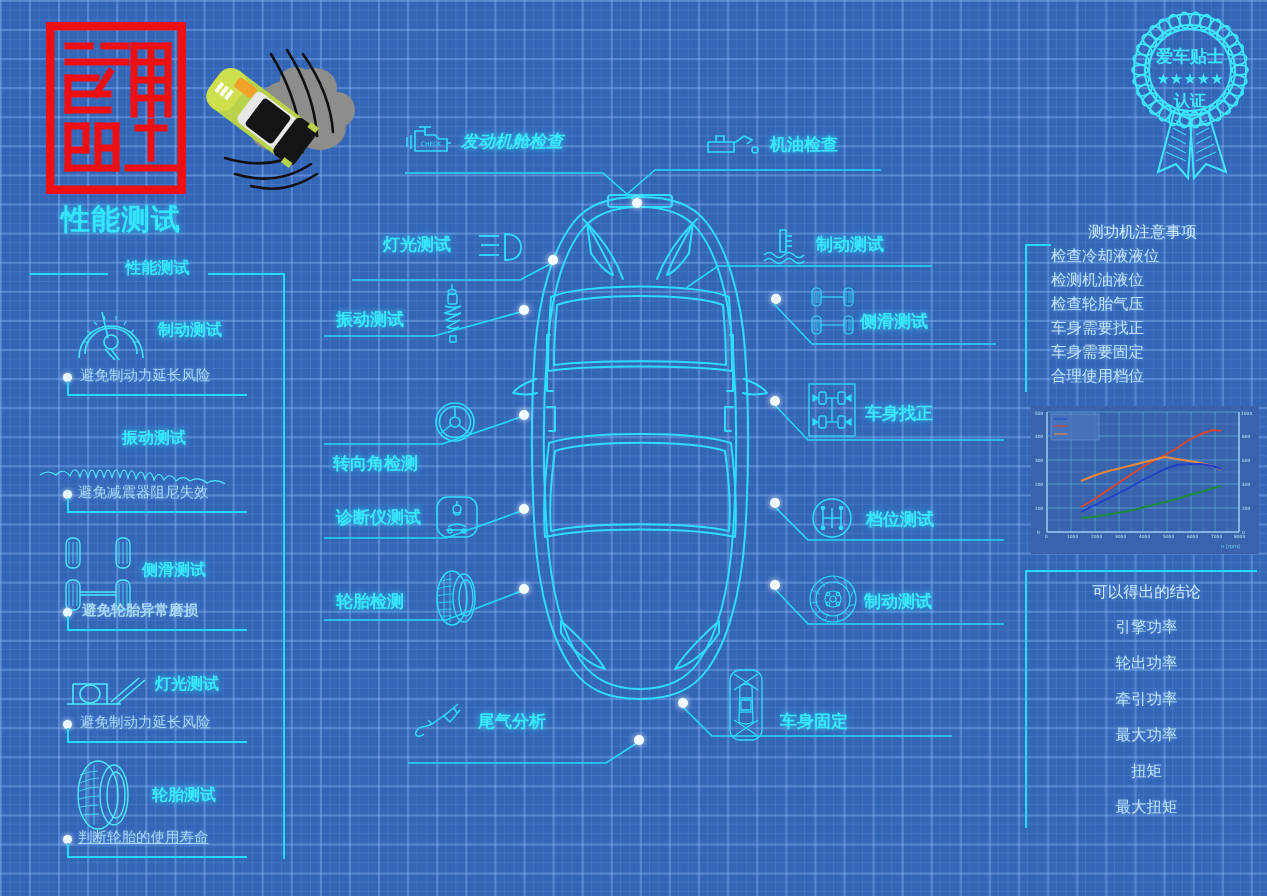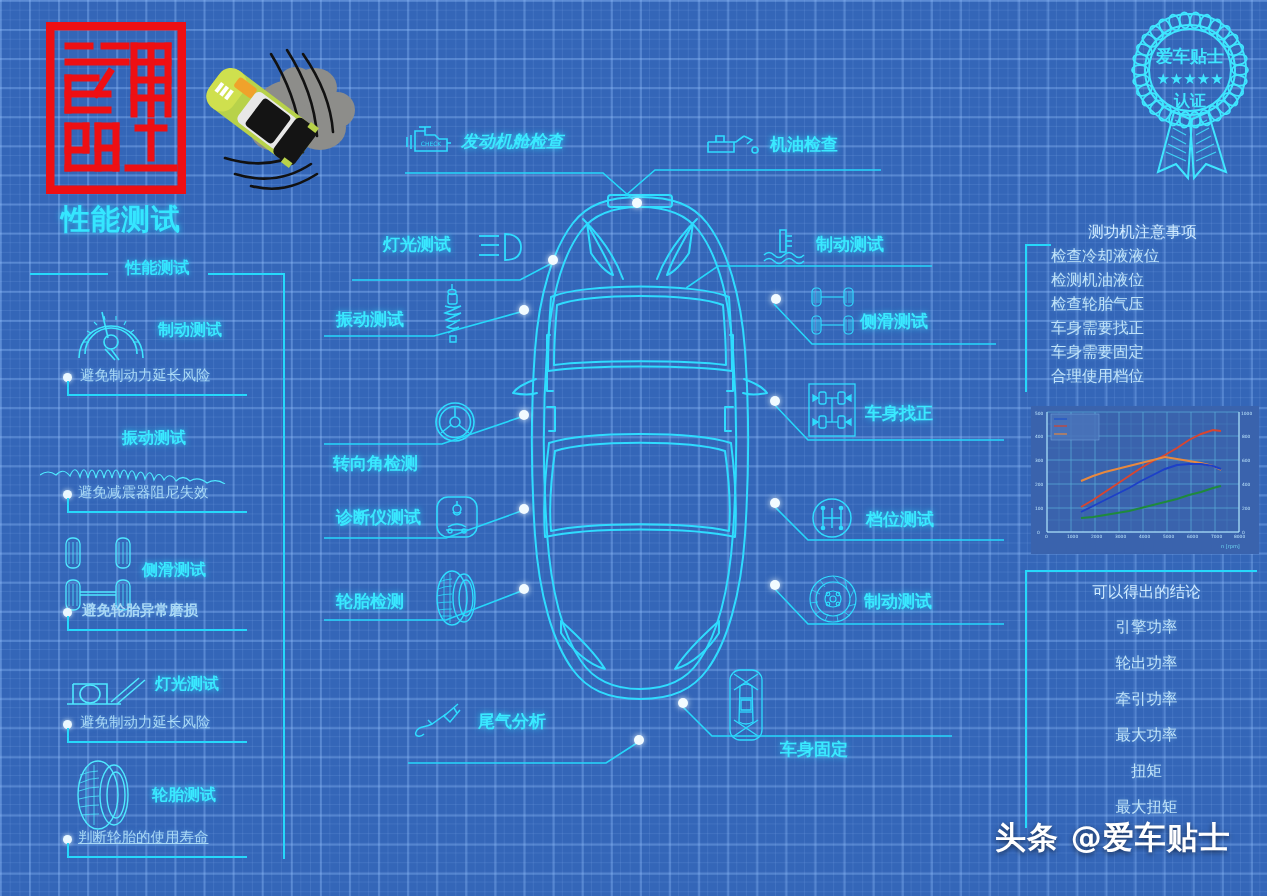--- a/index.html
+++ b/index.html
@@ -769,21 +769,21 @@
             <path d="M30 6 L6 22"></path>
           <path d="M6 68 L30 52"></path>
             <path d="M30 68 L6 52"></path>
           <path d="M12 18 q6 -4 12 0 L25 54 q-7 4 -14 0 Z"></path>
           <path d="M12 30 h12"></path>
             <path d="M12 44 h12"></path>
           <path d="M13 32 h10 v10 h-10 z"></path>
         </g>
       </svg>
     </div>
-    <div class="co-label" style="left:52px;top:42px;margin-top:28px;">车身固定</div>
+    <div class="co-label" style="left:52px;top:42px;">车身固定</div>
   </div>
   <div class="leader" style="left:676px;top:700px;width:280px;height:42px;">
     <svg width="280" height="42">
         <path d="M4 4 L36 36 H276" fill="none" stroke="#26d8fb" stroke-width="1.6"></path>
       </svg>
   </div>
   <div class="node" style="left:678px;top:698px;"></div>
 
   <div class="panel" style="left:1025px;top:222px;width:232px;height:170px;">
     <div class="brk" style="left:0;top:22px;width:26px;height:1.6px;"></div>
@@ -883,14 +883,13 @@
     <div class="brk" style="left:0;top:0;width:1.6px;height:258px;"></div>
     <div class="p-line first center" style="left:14px;top:12px;">可以得出的结论</div>
     <div class="p-line center" style="left:14px;top:47px;">引擎功率</div>
     <div class="p-line center" style="left:14px;top:83px;">轮出功率</div>
     <div class="p-line center" style="left:14px;top:119px;">牵引功率</div>
     <div class="p-line center" style="left:14px;top:155px;">最大功率</div>
     <div class="p-line center" style="left:14px;top:191px;">扭矩</div>
     <div class="p-line center" style="left:14px;top:227px;">最大扭矩</div>
   </div>
 
-  <div id="watermark">头条 @爱车贴士</div>
 </div>
 
 </body></html>

